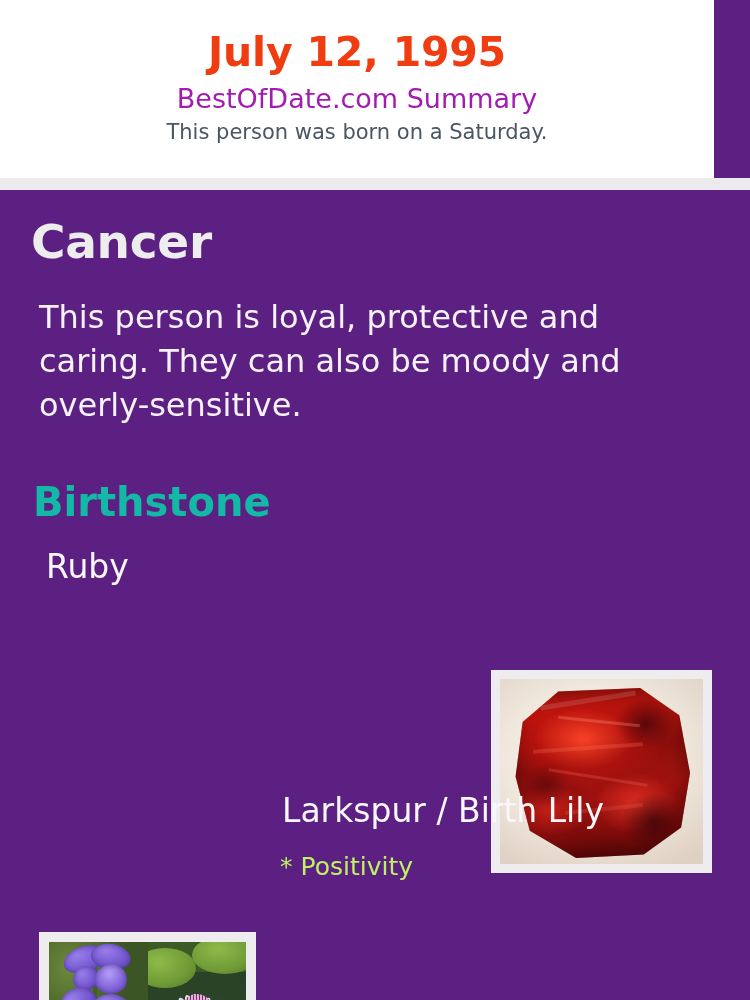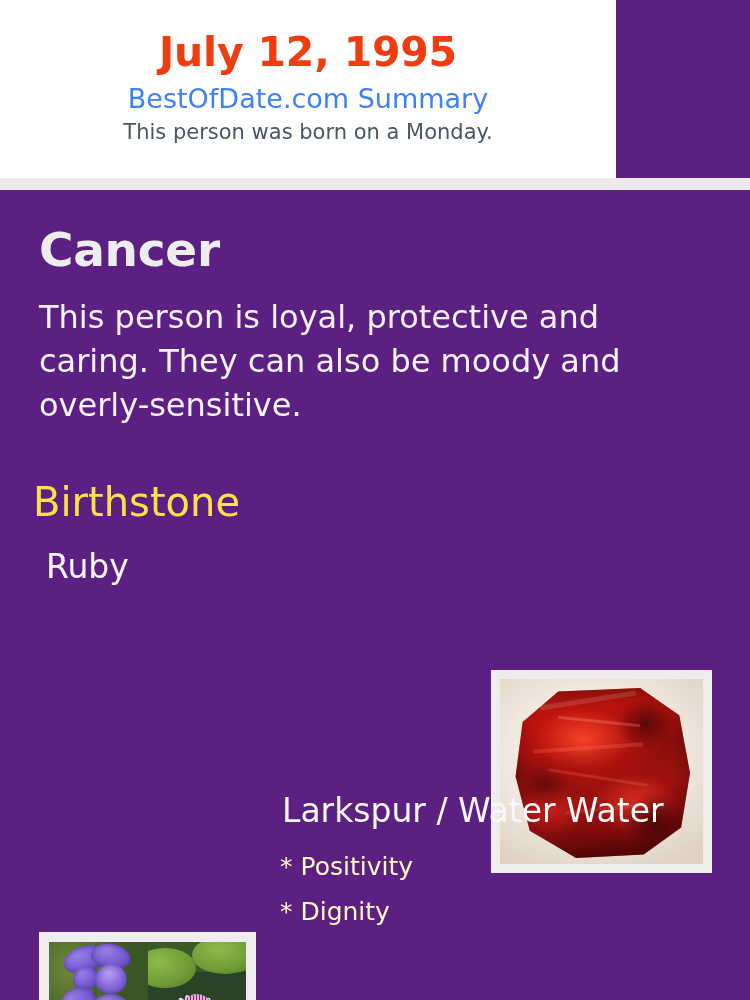--- a/index.html
+++ b/index.html
@@ -18,42 +18,42 @@
     position: relative;
     width: 750px;
     height: 1000px;
     background: #5b2082;
   }
 
   
   .header {
     position: absolute;
     left: 0; top: 0;
-    width: 616px;
+    width: 714px;
     height: 178px;
     background: #ffffff;
     text-align: center;
     box-sizing: border-box;
   }
   .header-date {
     margin: 0;
     padding-top: 29px;
     font-size: 41px;
     font-weight: 700;
     letter-spacing: -0.2px;
     color: #f03c11;
     line-height: 1.15;
     font-family: "DejaVu Sans", sans-serif;
   }
   .header-subtitle {
     margin: 0;
     padding-top: 7px;
     font-size: 27px;
     font-weight: 400;
-    color: #3b82f6;
+    color: #a21caf;
     line-height: 1.15;
   }
   .header-note {
     margin: 0;
     padding-top: 6px;
     font-size: 21px;
     font-weight: 400;
     color: #4a5663;
     line-height: 1.15;
   }
@@ -70,21 +70,21 @@
     position: absolute;
     left: 0; top: 190px;
     width: 750px;
     height: 810px;
     background: #5b2082;
   }
 
   .zodiac-title {
     position: absolute;
     left: 31px; top: 28px;
-    margin: 8px;
+    margin: 0;
     font-size: 47px;
     font-weight: 700;
     color: #ededed;
     line-height: 1;
     letter-spacing: -0.3px;
   }
   .zodiac-desc {
     position: absolute;
     left: 31px; top: 97px;
     width: 620px;
@@ -94,22 +94,22 @@
     color: #f6f2f8;
     line-height: 1.38;
   }
 
   
   .stone-title {
     position: absolute;
     left: 33px; top: 292px;
     margin: 0;
     font-size: 40px;
-    font-weight: 400;
-    color: #fde047;
+    font-weight: 700;
+    color: #14b8a6;
     line-height: 1;
     text-align: center;
   }
   .stone-name {
     position: absolute;
     left: 31px; top: 345px;
     margin: 15px;
     font-size: 33px;
     font-weight: 400;
     color: #faf7fb;
@@ -152,21 +152,21 @@
   .flower-traits {
     position: absolute;
     left: 280px; top: 655px;
     margin: 0;
     padding: 0;
     list-style: none;
   }
   .flower-traits li {
     font-size: 25px;
     font-weight: 400;
-    color: #fef9c3;
+    color: #bef264;
     line-height: 1.79;
     white-space: nowrap;
   }
 
   
   .photo-frame {
     position: absolute;
     background: #eeecee;
     box-sizing: border-box;
     overflow: hidden;
@@ -307,21 +307,21 @@
   }
 </style>
 </head>
 <body>
 
 <div class="page">
 
   <div class="header">
     <h1 class="header-date">July 12, 1995</h1>
     <div class="header-subtitle">BestOfDate.com Summary</div>
-    <div class="header-note">This person was born on a Monday.</div>
+    <div class="header-note">This person was born on a Saturday.</div>
   </div>
   <div class="header-divider"></div>
 
   <div class="body-area">
 
     <h2 class="zodiac-title">Cancer</h2>
     <p class="zodiac-desc">This person is loyal, protective and caring. They can also be moody and overly-sensitive.</p>
 
     <h3 class="stone-title">Birthstone</h3>
     <div class="stone-name">Ruby</div>
@@ -334,24 +334,23 @@
           <div class="ruby-dark3"></div>
           <div class="ruby-facet ruby-f1"></div>
           <div class="ruby-facet ruby-f2"></div>
           <div class="ruby-facet ruby-f3"></div>
           <div class="ruby-facet ruby-f4"></div>
           <div class="ruby-facet ruby-f5"></div>
         </div>
       </div>
     </div>
 
-    <div class="flower-name">Larkspur / Water Water</div>
+    <div class="flower-name">Larkspur / Birth Lily</div>
     <ul class="flower-traits">
       <li>* Positivity</li>
-      <li>* Dignity</li>
     </ul>
 
     <div class="photo-frame flower-frame">
       <div class="photo-inner flower-inner">
 
         <div class="panel panel-larkspur">
           <div class="stem"></div>
           <div class="blossom b1"></div>
           <div class="blossom b2"></div>
           <div class="blossom b3"></div>

